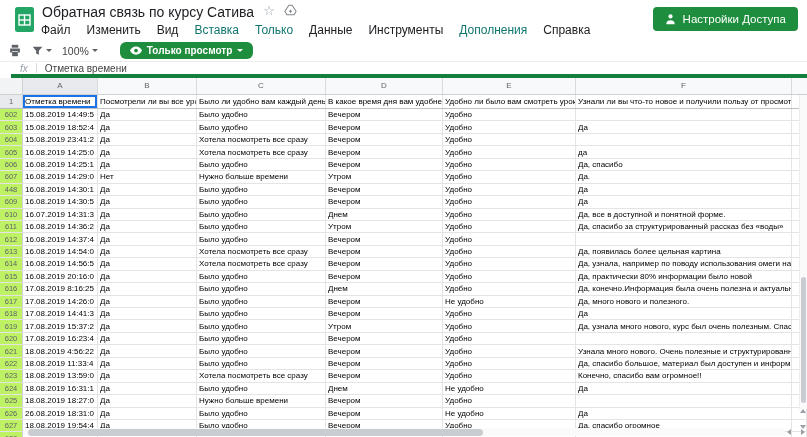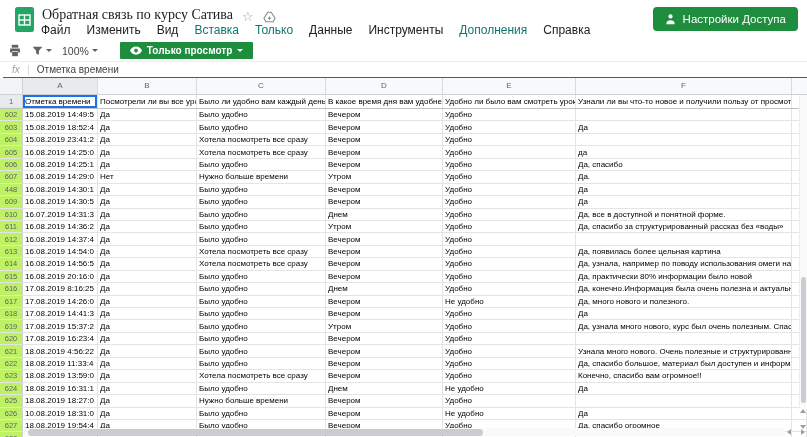--- a/index.html
+++ b/index.html
@@ -3,45 +3,45 @@
 <meta charset="utf-8">
 <style>
   * { box-sizing: border-box; margin: 0; padding: 0; }
   html,body { width:807px; height:437px; overflow:hidden; background:#fff;
     font-family:"Liberation Sans", sans-serif; }
   .app { position:relative; width:807px; height:437px; }
 
   
   .topbar { position:absolute; top:0; left:0; right:0; height:40px; background:#fff; }
   .logo { position:absolute; left:11px; top:6px; width:27px; height:27px; }
-  .title-row { position:absolute; left:42px; top:4px; height:19px; display:flex; align-items:flex-end; gap:9px;font-family:Liberation Serif, serif; }
+  .title-row { position:absolute; left:42px; top:4px; height:19px; display:flex; align-items:flex-start; gap:9px; }
   .doc-title { font-size:14px; color:#202124; white-space:nowrap; }
   .star { color:#9aa0a6; font-size:13px; line-height:13px; }
   .menubar { position:absolute; left:41px; top:23px; display:flex; gap:16px; font-size:12px; color:#202124; }
   .menubar span { cursor:default; white-space:nowrap;text-align:center; }
   .menubar .disabled { color:#0f766e; }
   .share-btn { position:absolute; right:9px; top:7px; height:24px; background:#1e8e3e; border:none;
     border-radius:4px; color:#fff; font-size:11.5px; font-family:inherit; padding:0 12px;
     display:flex; align-items:center; gap:7px; cursor:pointer; }
 
   
   .toolbar { position:absolute; top:40px; left:0; right:0; height:22px; background:#fff;
     display:flex; align-items:center; padding-left:8px; border-bottom:1px solid #ededed; }
   .tbtn { display:flex; align-items:center; gap:3px; margin-right:10px; color:#5f6368; }
   .caret { width:0; height:0; border-left:3px solid transparent; border-right:3px solid transparent;
     border-top:3.5px solid #5f6368; display:inline-block; }
   .zoom-label { font-size:10.5px; color:#444; }
-  .view-pill { height:17px; background:#1e8e3e; border:none; border-radius:1px; color:#fff;
+  .view-pill { height:17px; background:#1e8e3e; border:none; border-radius:6px; color:#fff;
     font-size:10px; font-family:inherit; font-weight:bold; padding:0 10px; margin-left:12px;
     display:flex; align-items:center; gap:5px; cursor:pointer; }
   .view-pill .caret { border-top-color:#fff; }
 
   
-  .formula-bar { position:absolute; top:62px; left:3px; right:0; height:16px; background:#fff;
-    border-bottom:1px solid #15803d; display:flex; align-items:center; }
+  .formula-bar { position:absolute; top:62px; left:11px; right:0; height:16px; background:#fff;
+    border-bottom:4px solid #15803d; display:flex; align-items:center; }
   .fx { font-style:italic; color:#9aa0a6; font-size:10px; padding:0 8px 0 9px; }
   .fx-divider { width:1px; height:10px; background:#d9d9d9; }
   .formula-value { font-size:10px; color:#444; padding-left:8px; white-space:nowrap; }
 
   
   .grid { position:absolute; top:78px; left:0; right:0; bottom:0; overflow:hidden; background:#fff; }
   .colhdrs { display:flex; height:17px; background:#f8f9fa; border-bottom:1px solid #cfd1d3; }
   .corner { width:23px; background:#f1f3f4; border-right:1px solid #cfd1d3; }
   .colhdr { border-right:1px solid #d9dadb; font-size:8px; color:#5f6368; text-align:center;
     line-height:16px; }
@@ -421,21 +421,21 @@
           <div class="cell cw0">18.08.2019 18:27:0</div>
           <div class="cell cw1">Да</div>
           <div class="cell cw2">Нужно больше времени</div>
           <div class="cell cw3">Вечером</div>
           <div class="cell cw4">Удобно</div>
           <div class="cell cw5"></div>
           <div class="cell sliver"></div>
         </div>
         <div class="grow">
           <div class="rownum">626</div>
-          <div class="cell cw0">10.08.2019 18:31:0</div>
+          <div class="cell cw0">26.08.2019 18:31:0</div>
           <div class="cell cw1">Да</div>
           <div class="cell cw2">Было удобно</div>
           <div class="cell cw3">Вечером</div>
           <div class="cell cw4">Не удобно</div>
           <div class="cell cw5">Да</div>
           <div class="cell sliver"></div>
         </div>
         <div class="grow">
           <div class="rownum">627</div>
           <div class="cell cw0">18.08.2019 19:54:4</div>

